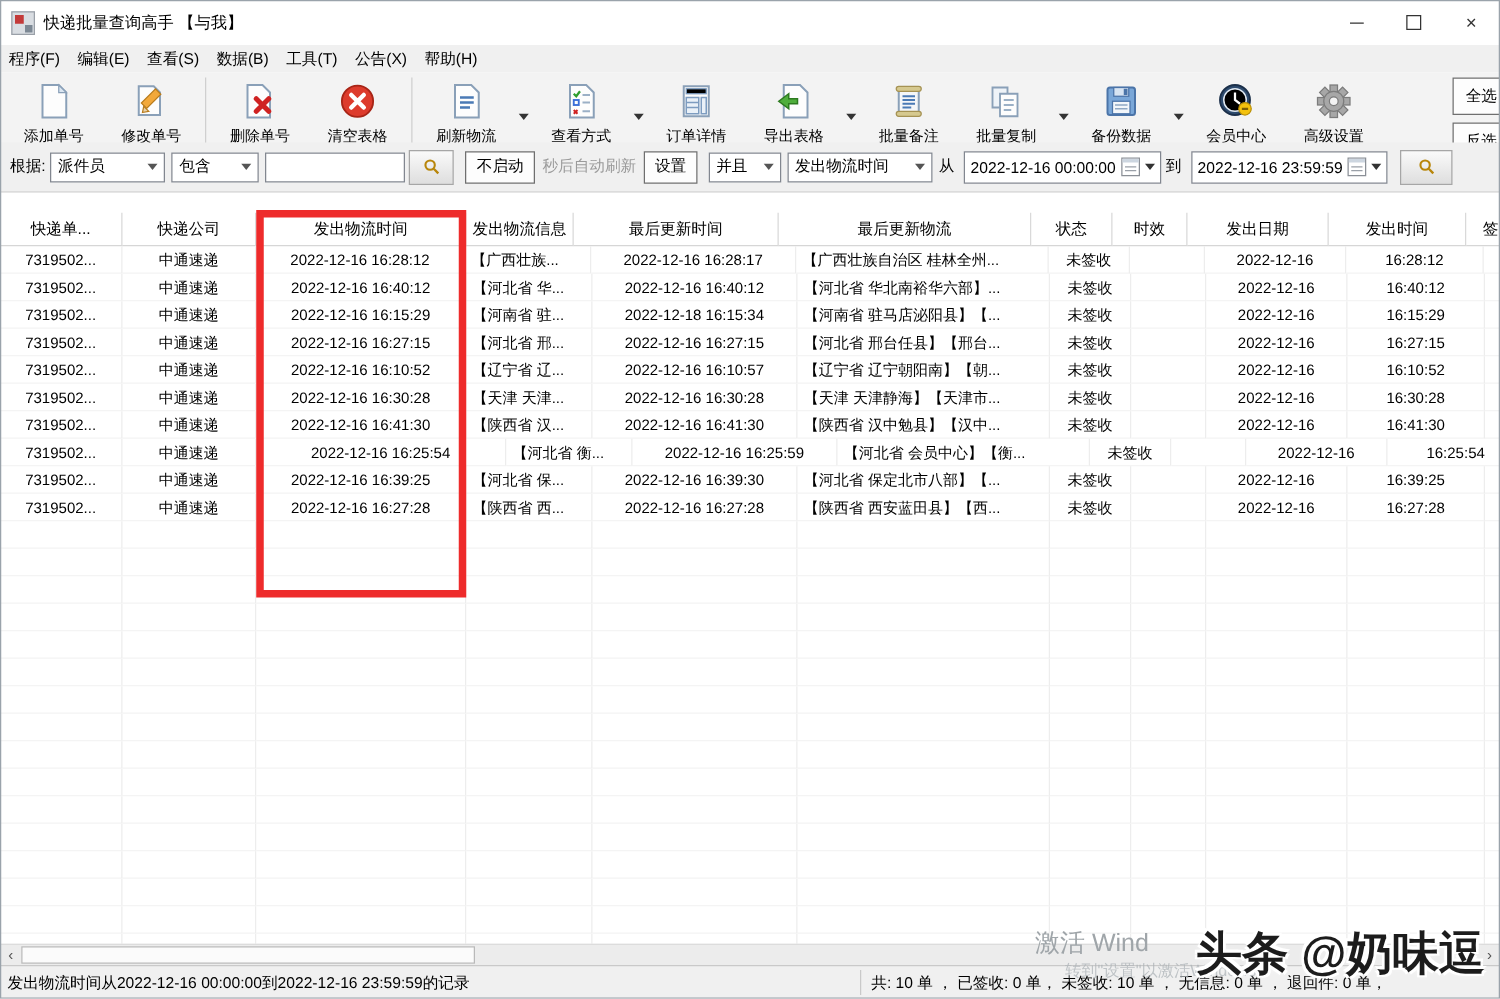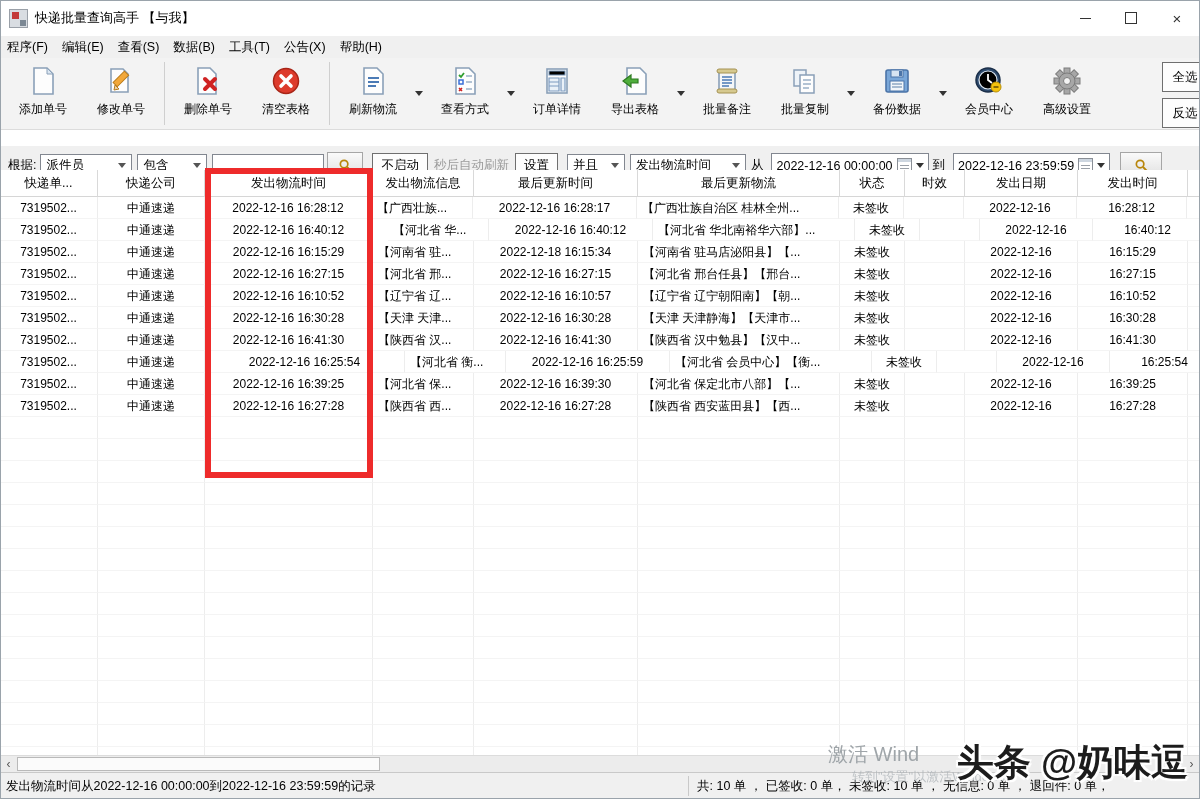--- a/index.html
+++ b/index.html
@@ -27,21 +27,21 @@
   .toolbar{position:absolute;left:0;top:58px;width:1200px;height:72px;background:#f3f3f3;border-bottom:1px solid #dcdcdc;display:flex;align-items:stretch;padding-left:4px;box-sizing:border-box;}
   .tool-btn{width:78px;display:flex;flex-direction:column;align-items:center;justify-content:flex-start;padding-top:5px;box-sizing:border-box;}
   .tool-btn .ticon{width:36px;height:36px;display:flex;align-items:center;justify-content:center;}
   .tool-btn .tlabel{font-size:12px;margin-top:2px;white-space:nowrap;}
   .tool-drop{width:14px;display:flex;align-items:center;justify-content:center;}
   .tri{width:0;height:0;border-left:4px solid transparent;border-right:4px solid transparent;border-top:5px solid #333;}
   .tool-sep{width:1px;background:#cfcfcf;margin:4px 4px;}
   .sel-stack{position:absolute;right:-8px;top:62px;display:flex;flex-direction:column;gap:6px;}
   .mini-btn{width:44px;height:28px;background:#fdfdfd;border:1px solid #6f6f6f;font-size:12.5px;display:flex;align-items:center;justify-content:center;}
   
-  .filterbar{position:absolute;left:0;top:146px;width:1200px;height:40px;background:#f0f0f0;border-bottom:1px solid #d5d5d5;display:flex;align-items:center;font-size:12.5px;box-sizing:border-box;padding-left:8px;}
+  .filterbar{position:absolute;left:0;top:114px;width:1200px;height:40px;background:#f0f0f0;border-bottom:1px solid #d5d5d5;display:flex;align-items:center;font-size:12.5px;box-sizing:border-box;padding-left:8px;}
   .flabel{margin-right:4px;white-space:nowrap;}
   .fselect{height:24px;background:#fff;border:1px solid #828790;display:flex;align-items:center;justify-content:space-between;padding:0 5px;box-sizing:border-box;margin-right:5px;}
   .fselect .tri{border-top-color:#555;}
   .ftext{height:24px;width:112px;background:#fff;border:1px solid #828790;margin-right:3px;box-sizing:border-box;font-size:12px;padding:0 4px;}
   .fsearch{height:26px;width:34px;background:linear-gradient(#fafafa,#dedede);border:1px solid #a6a6a6;display:flex;align-items:center;justify-content:center;margin-right:9px;}
   .fbtn{height:26px;background:#fdfdfd;border:1px solid #6f6f6f;display:flex;align-items:center;justify-content:center;padding:0 8px;box-sizing:border-box;}
   .fgrey{color:#9b9b9b;margin:0 6px 0 6px;white-space:nowrap;}
   .fdate{height:26px;background:#fff;border:1px solid #828790;display:flex;align-items:center;box-sizing:border-box;padding:0 4px;margin:0 4px;font-size:12.5px;gap:4px;}
   .cal-icon{width:13px;height:13px;border:1px solid #8a8f96;background:#fff;position:relative;}
   .cal-icon:before{content:"";position:absolute;left:0;top:0;right:0;height:3px;background:#cdd6e0;}
@@ -310,21 +310,21 @@
         <line x1="9.6" y1="9.6" x2="13.5" y2="13.5" stroke="#b8860b" stroke-width="2"></line>
       </svg>
   </div>
 </div>
 
 <div class="table">
   <div class="trow thead" id="thead">
       <div class="tcell" style="width: 98px;">快递单...</div>
       <div class="tcell" style="width: 107px;">快递公司</div>
       <div class="tcell" style="width: 168px;">发出物流时间</div>
-      <div class="tcell" style="width: 101px;">发出物流信息</div>
+      <div class="tcell" style="width: 86px;">发出物流信息</div>
       <div class="tcell" style="width: 164px;">最后更新时间</div>
       <div class="tcell" style="width: 202px;">最后更新物流</div>
       <div class="tcell" style="width: 65px;">状态</div>
       <div class="tcell" style="width: 60px;">时效</div>
       <div class="tcell" style="width: 113px;">发出日期</div>
       <div class="tcell" style="width: 110px;">发出时间</div>
       <div class="tcell" style="width: 40px;">签</div>
     </div>
   <div class="tbody" id="tbody">
       <div class="trow">
@@ -337,21 +337,21 @@
         <div class="tcell" style="width: 65px;">未签收</div>
         <div class="tcell" style="width: 60px;"></div>
         <div class="tcell" style="width: 113px;">2022-12-16</div>
         <div class="tcell" style="width: 110px;">16:28:12</div>
         <div class="tcell" style="width: 40px;"></div>
       </div>
       <div class="trow">
         <div class="tcell" style="width: 98px;">7319502...</div>
         <div class="tcell" style="width: 107px;">中通速递</div>
         <div class="tcell" style="width: 168px;">2022-12-16 16:40:12</div>
-        <div class="tcell left" style="width: 101px; margin-left: 15px;">【河北省 华...</div>
+        <div class="tcell left" style="width: 101px;">【河北省 华...</div>
         <div class="tcell" style="width: 164px;">2022-12-16 16:40:12</div>
         <div class="tcell left" style="width: 202px;">【河北省 华北南裕华六部】...</div>
         <div class="tcell" style="width: 65px;">未签收</div>
         <div class="tcell" style="width: 60px;"></div>
         <div class="tcell" style="width: 113px;">2022-12-16</div>
         <div class="tcell" style="width: 110px;">16:40:12</div>
         <div class="tcell" style="width: 40px;"></div>
       </div>
       <div class="trow">
         <div class="tcell" style="width: 98px;">7319502...</div>

